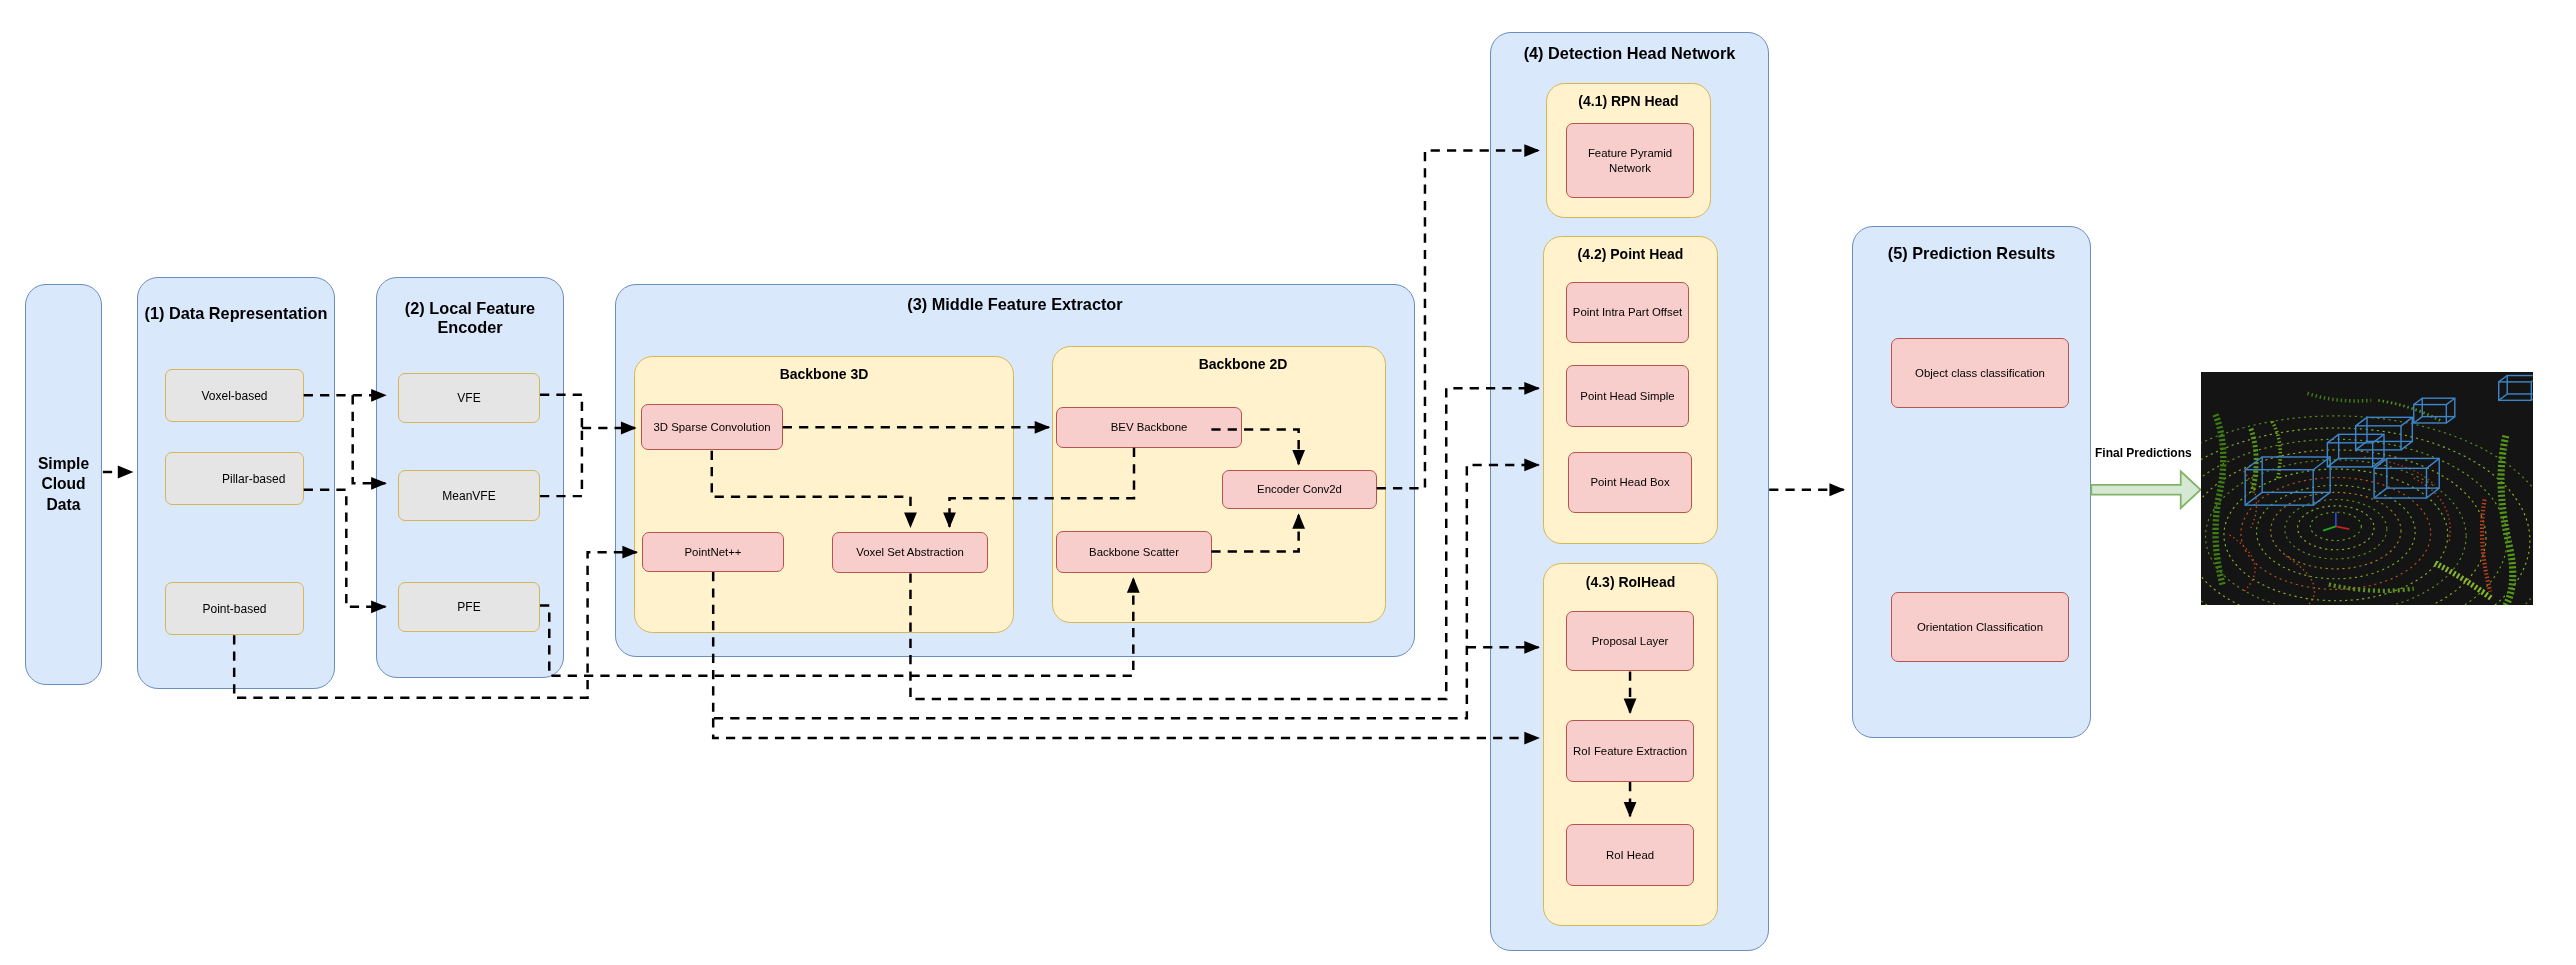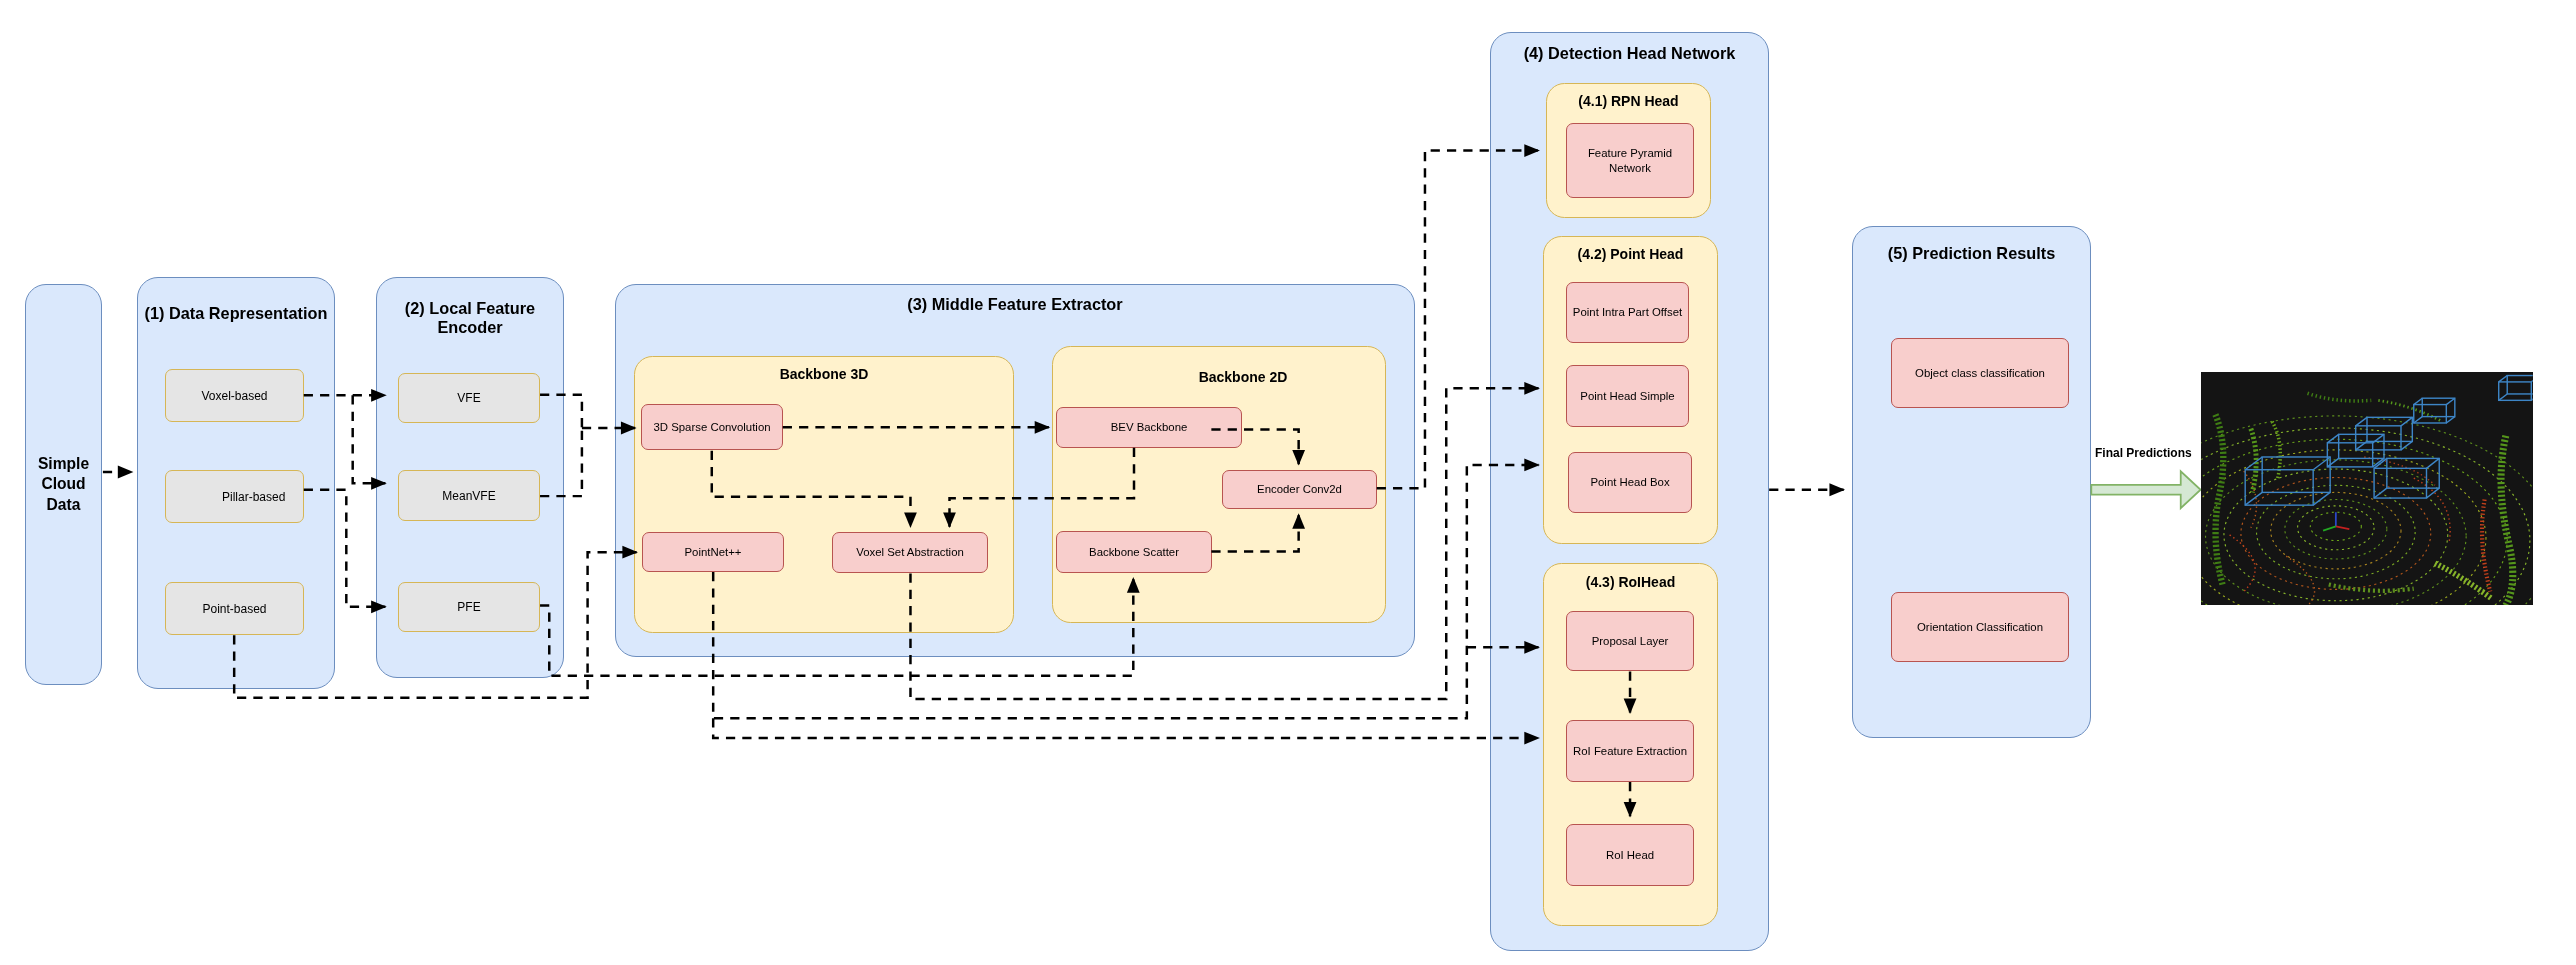--- a/index.html
+++ b/index.html
@@ -45,34 +45,34 @@
   </div>
 
   <div class="container" style="left:1852px;top:226px;width:239px;height:512px;">
     <div class="c-title" style="top:17px;">(5) Prediction Results</div>
   </div>
 
   <div class="group" style="left:634px;top:356px;width:380px;height:277px;">
     <div class="g-title" style="top:8.5px;">Backbone 3D</div>
   </div>
   <div class="group" style="left:1052px;top:346px;width:334px;height:277px;">
-    <div class="g-title" style="top:22px;padding-left:48px;">Backbone 2D</div>
+    <div class="g-title" style="top:9px;padding-left:48px;">Backbone 2D</div>
   </div>
   <div class="group" style="left:1546px;top:83px;width:165px;height:135px;">
     <div class="g-title" style="top:8.5px;">(4.1) RPN Head</div>
   </div>
   <div class="group" style="left:1543px;top:236px;width:175px;height:308px;">
     <div class="g-title" style="top:8.5px;">(4.2) Point Head</div>
   </div>
   <div class="group" style="left:1543px;top:563px;width:175px;height:363px;">
     <div class="g-title" style="top:10px;">(4.3) RoIHead</div>
   </div>
 
   <div class="ynode" style="left:165px;top:369px;width:139px;height:53px;">Voxel-based</div>
-  <div class="ynode" style="left:165px;top:470px;width:139px;height:53px;padding-left:44px;">Pillar-based</div>
+  <div class="ynode" style="left:165px;top:452px;width:139px;height:53px;padding-left:44px;">Pillar-based</div>
   <div class="ynode" style="left:165px;top:582px;width:139px;height:53px;">Point-based</div>
   <div class="ynode" style="left:398px;top:373px;width:142px;height:50px;">VFE</div>
   <div class="ynode" style="left:398px;top:470px;width:142px;height:51px;">MeanVFE</div>
   <div class="ynode" style="left:398px;top:582px;width:142px;height:50px;">PFE</div>
 
   <div class="pnode" style="left:641px;top:404px;width:142px;height:46px;">3D Sparse Convolution</div>
   <div class="pnode" style="left:642px;top:532px;width:142px;height:40px;">PointNet++</div>
   <div class="pnode" style="left:832px;top:532px;width:156px;height:41px;">Voxel Set Abstraction</div>
   <div class="pnode" style="left:1056px;top:407px;width:186px;height:41px;">BEV Backbone</div>
   <div class="pnode" style="left:1222px;top:470px;width:155px;height:39px;">Encoder Conv2d</div>

